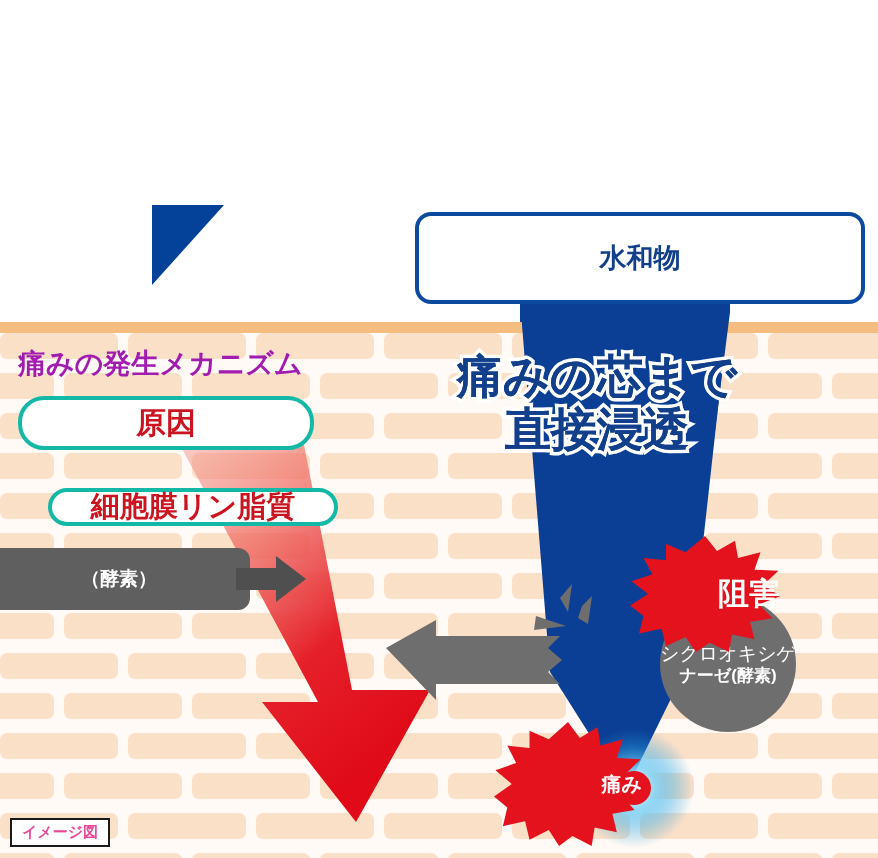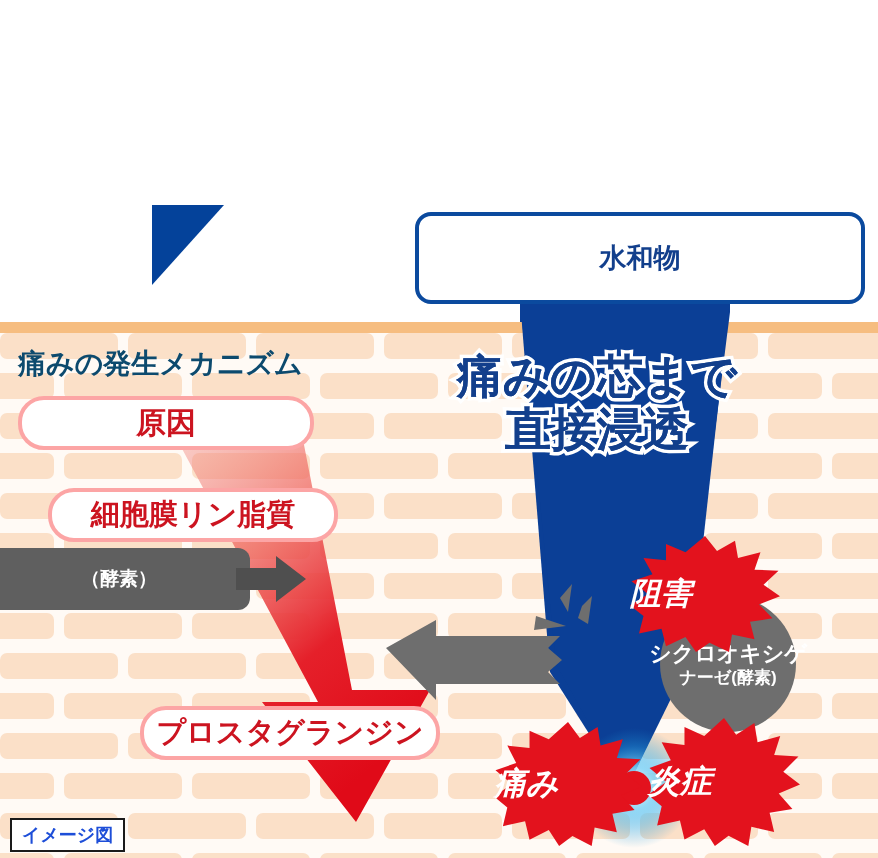--- a/index.html
+++ b/index.html
@@ -30,55 +30,55 @@
   #funnel{position:absolute;left:430px;top:300px;width:300px;height:500px;}
   #funnel svg{display:block;}
 
   #funnel-label{position:absolute;left:432px;top:350px;width:330px;text-align:center;
     color:#123f8c;font-size:46px;font-weight:bold;line-height:1.16;
     -webkit-text-stroke:7px #ffffff;paint-order:stroke fill;white-space:nowrap;}
   #funnel-label-top{position:absolute;left:432px;top:350px;width:330px;text-align:center;
     color:#123f8c;font-size:46px;font-weight:bold;line-height:1.16;white-space:nowrap;}
 
   
-  #mech-title{position:absolute;left:18px;top:345px;color:#0c4a6e;font-size:28px;font-weight:bold;white-space:nowrap;}
-
-  .redbox{position:absolute;background:#ffffff;border:4px solid #fca5a5;border-radius:26px;box-sizing:border-box;
+  #mech-title{position:absolute;left:18px;top:345px;color:#a21caf;font-size:28px;font-weight:bold;white-space:nowrap;}
+
+  .redbox{position:absolute;background:#ffffff;border:4px solid #14b8a6;border-radius:26px;box-sizing:border-box;
     display:flex;align-items:center;justify-content:center;color:#cc1420;font-weight:bold;white-space:nowrap;}
   #box-cause{left:18px;top:396px;width:296px;height:54px;font-size:30px;}
-  #box-phospho{left:48px;top:488px;width:290px;height:54px;font-size:29px;}
+  #box-phospho{left:48px;top:488px;width:290px;height:38px;font-size:29px;}
   #box-arachi{left:92px;top:616px;width:290px;height:54px;font-size:29px;}
   #box-prosta{left:140px;top:706px;width:300px;height:54px;font-size:29px;}
 
   
   #enzymebar{position:absolute;left:-12px;top:548px;width:262px;height:62px;background:#5f5f5f;border-radius:12px;
     display:flex;flex-direction:column;align-items:center;justify-content:center;color:#ffffff;}
   #enzymebar .e1{font-size:21px;font-weight:bold;line-height:1.1;white-space:nowrap;}
   #enzymebar .e2{font-size:19px;font-weight:bold;line-height:1.1;white-space:nowrap;}
   #enzymearrow{position:absolute;left:236px;top:556px;width:70px;height:46px;}
 
   
   #cox{position:absolute;left:660px;top:596px;width:136px;height:136px;border-radius:50%;background:#6e6e6e;
     display:flex;flex-direction:column;align-items:center;justify-content:center;color:#ffffff;text-align:center;}
-  #cox .c1{font-size:22px;font-weight:bold;line-height:1.25;white-space:nowrap;}
+  #cox .c1{font-size:19px;font-weight:normal;line-height:1.25;white-space:nowrap;}
   #cox .c2{font-size:17px;font-weight:bold;line-height:1.25;white-space:nowrap;}
 
   
-  .burst{position:absolute;display:flex;align-items:center;justify-content:flex-start;font-style:italic;}
+  .burst{position:absolute;display:flex;align-items:center;justify-content:flex-end;}
   .burst .btxt{position:relative;color:#ffffff;font-weight:bold;white-space:nowrap;z-index:2;}
   #burst-block{left:630px;top:536px;width:150px;height:116px;}
   #burst-block .btxt{font-size:31px;}
   #burst-pain{left:494px;top:722px;width:148px;height:124px;}
-  #burst-pain .btxt{font-size:32px;}
+  #burst-pain .btxt{font-size:20px;}
   #burst-inflam{left:648px;top:718px;width:152px;height:128px;}
   #burst-inflam .btxt{font-size:32px;}
 
   
   #caption{position:absolute;left:10px;top:818px;padding:3px 10px;background:#ffffff;border:2px solid #1a1a1a;
-    color:#1d4ed8;font-size:18px;font-weight:bold;white-space:nowrap;}
+    color:#ec4899;font-size:15px;font-weight:bold;white-space:nowrap;}
 
   .abs-svg{position:absolute;left:0;top:0;}
 </style>
 </head>
 <body>
 
 <div id="stage">
 
   <div id="skin">
     <div id="skin-surface"></div>
@@ -247,21 +247,20 @@
   <div id="banner-tail"></div>
 
   <div id="drugbox">
     <div class="l2">水和物</div>
   </div>
 
   <div id="mech-title">痛みの発生メカニズム</div>
 
   <div class="redbox" id="box-cause">原因</div>
   <div class="redbox" id="box-phospho">細胞膜リン脂質</div>
-  <div class="redbox" id="box-prosta">プロスタグランジン</div>
 
   <div id="enzymebar">
     <div class="e2">（酵素）</div>
   </div>
   <svg id="enzymearrow" viewBox="0 0 70 46">
     <polygon points="0,12 40,12 40,0 70,23 40,46 40,34 0,34" fill="#4f4f4f"></polygon>
   </svg>
 
   <div id="cox">
     <div class="c1">シクロオキシゲ</div>
@@ -275,22 +274,16 @@
     <span class="btxt">阻害</span>
   </div>
 
   <div class="burst" id="burst-pain">
     <svg class="abs-svg" width="148" height="124" viewBox="0 0 100 100" preserveAspectRatio="none">
       <polygon fill="#e3121d" points="50,0 58,13 70,4 72,19 87,14 83,29 99,30 89,42 100,52 86,59 95,71 80,74 83,89 68,85 66,100 53,92 44,100 37,87 24,95 21,80 6,84 9,69 0,60 12,50 1,39 15,33 9,19 24,21 24,7 37,14"></polygon>
     </svg>
     <span class="btxt">痛み</span>
   </div>
 
-  <div class="burst" id="burst-inflam">
-    <svg class="abs-svg" width="152" height="128" viewBox="0 0 100 100" preserveAspectRatio="none">
-      <polygon fill="#e3121d" points="50,0 58,13 70,4 72,19 87,14 83,29 99,30 89,42 100,52 86,59 95,71 80,74 83,89 68,85 66,100 53,92 44,100 37,87 24,95 21,80 6,84 9,69 0,60 12,50 1,39 15,33 9,19 24,21 24,7 37,14"></polygon>
-    </svg>
-    <span class="btxt">炎症</span>
-  </div>
 
   <div id="caption">イメージ図</div>
 
 </div>
 
 </body></html>

